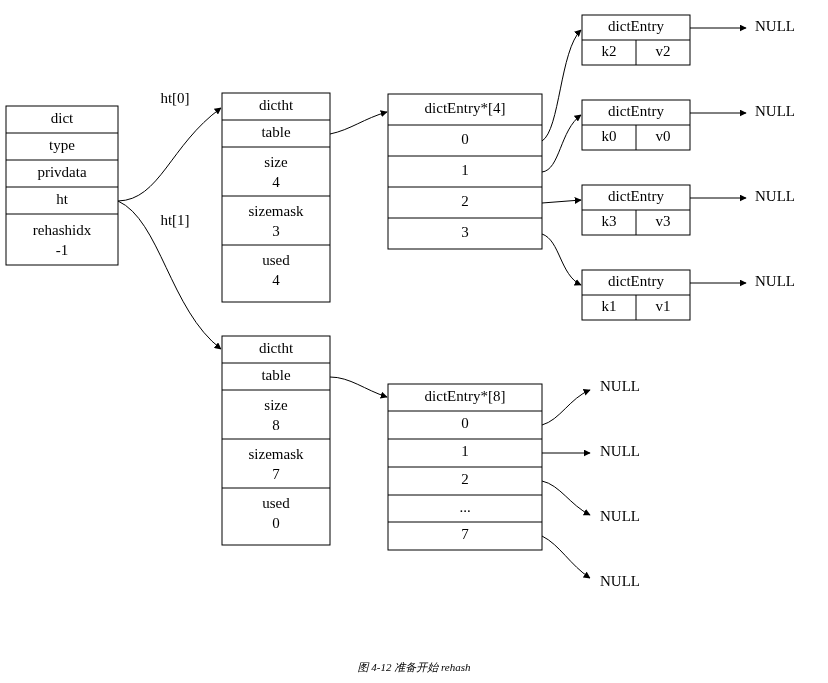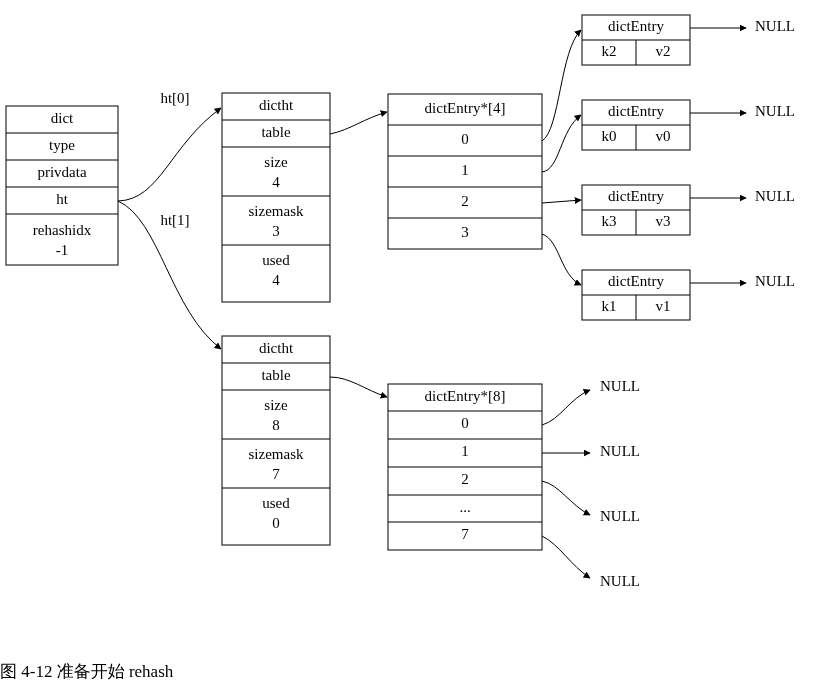--- a/index.html
+++ b/index.html
@@ -12,23 +12,24 @@
   svg {
     display: block;
   }
   .box-text {
     font-family: "Times New Roman", serif;
     font-size: 15px;
     text-anchor: middle;
     dominant-baseline: middle;
   }
   .caption {
-    text-align: left;
-    font-size: 17px;
+    text-align: center;
+    font-size: 11px;
     margin-top: 10px;
+    font-style: italic;
   }
 </style>
 </head>
 <body>
 
 <svg width="828" height="650">
   <defs>
     <marker id="arrow" viewBox="0 0 10 10" refX="9" refY="5" markerWidth="7" markerHeight="7" orient="auto-start-reverse">
       <path d="M 0 0 L 10 5 L 0 10 z" fill="#000"></path>
     </marker>

